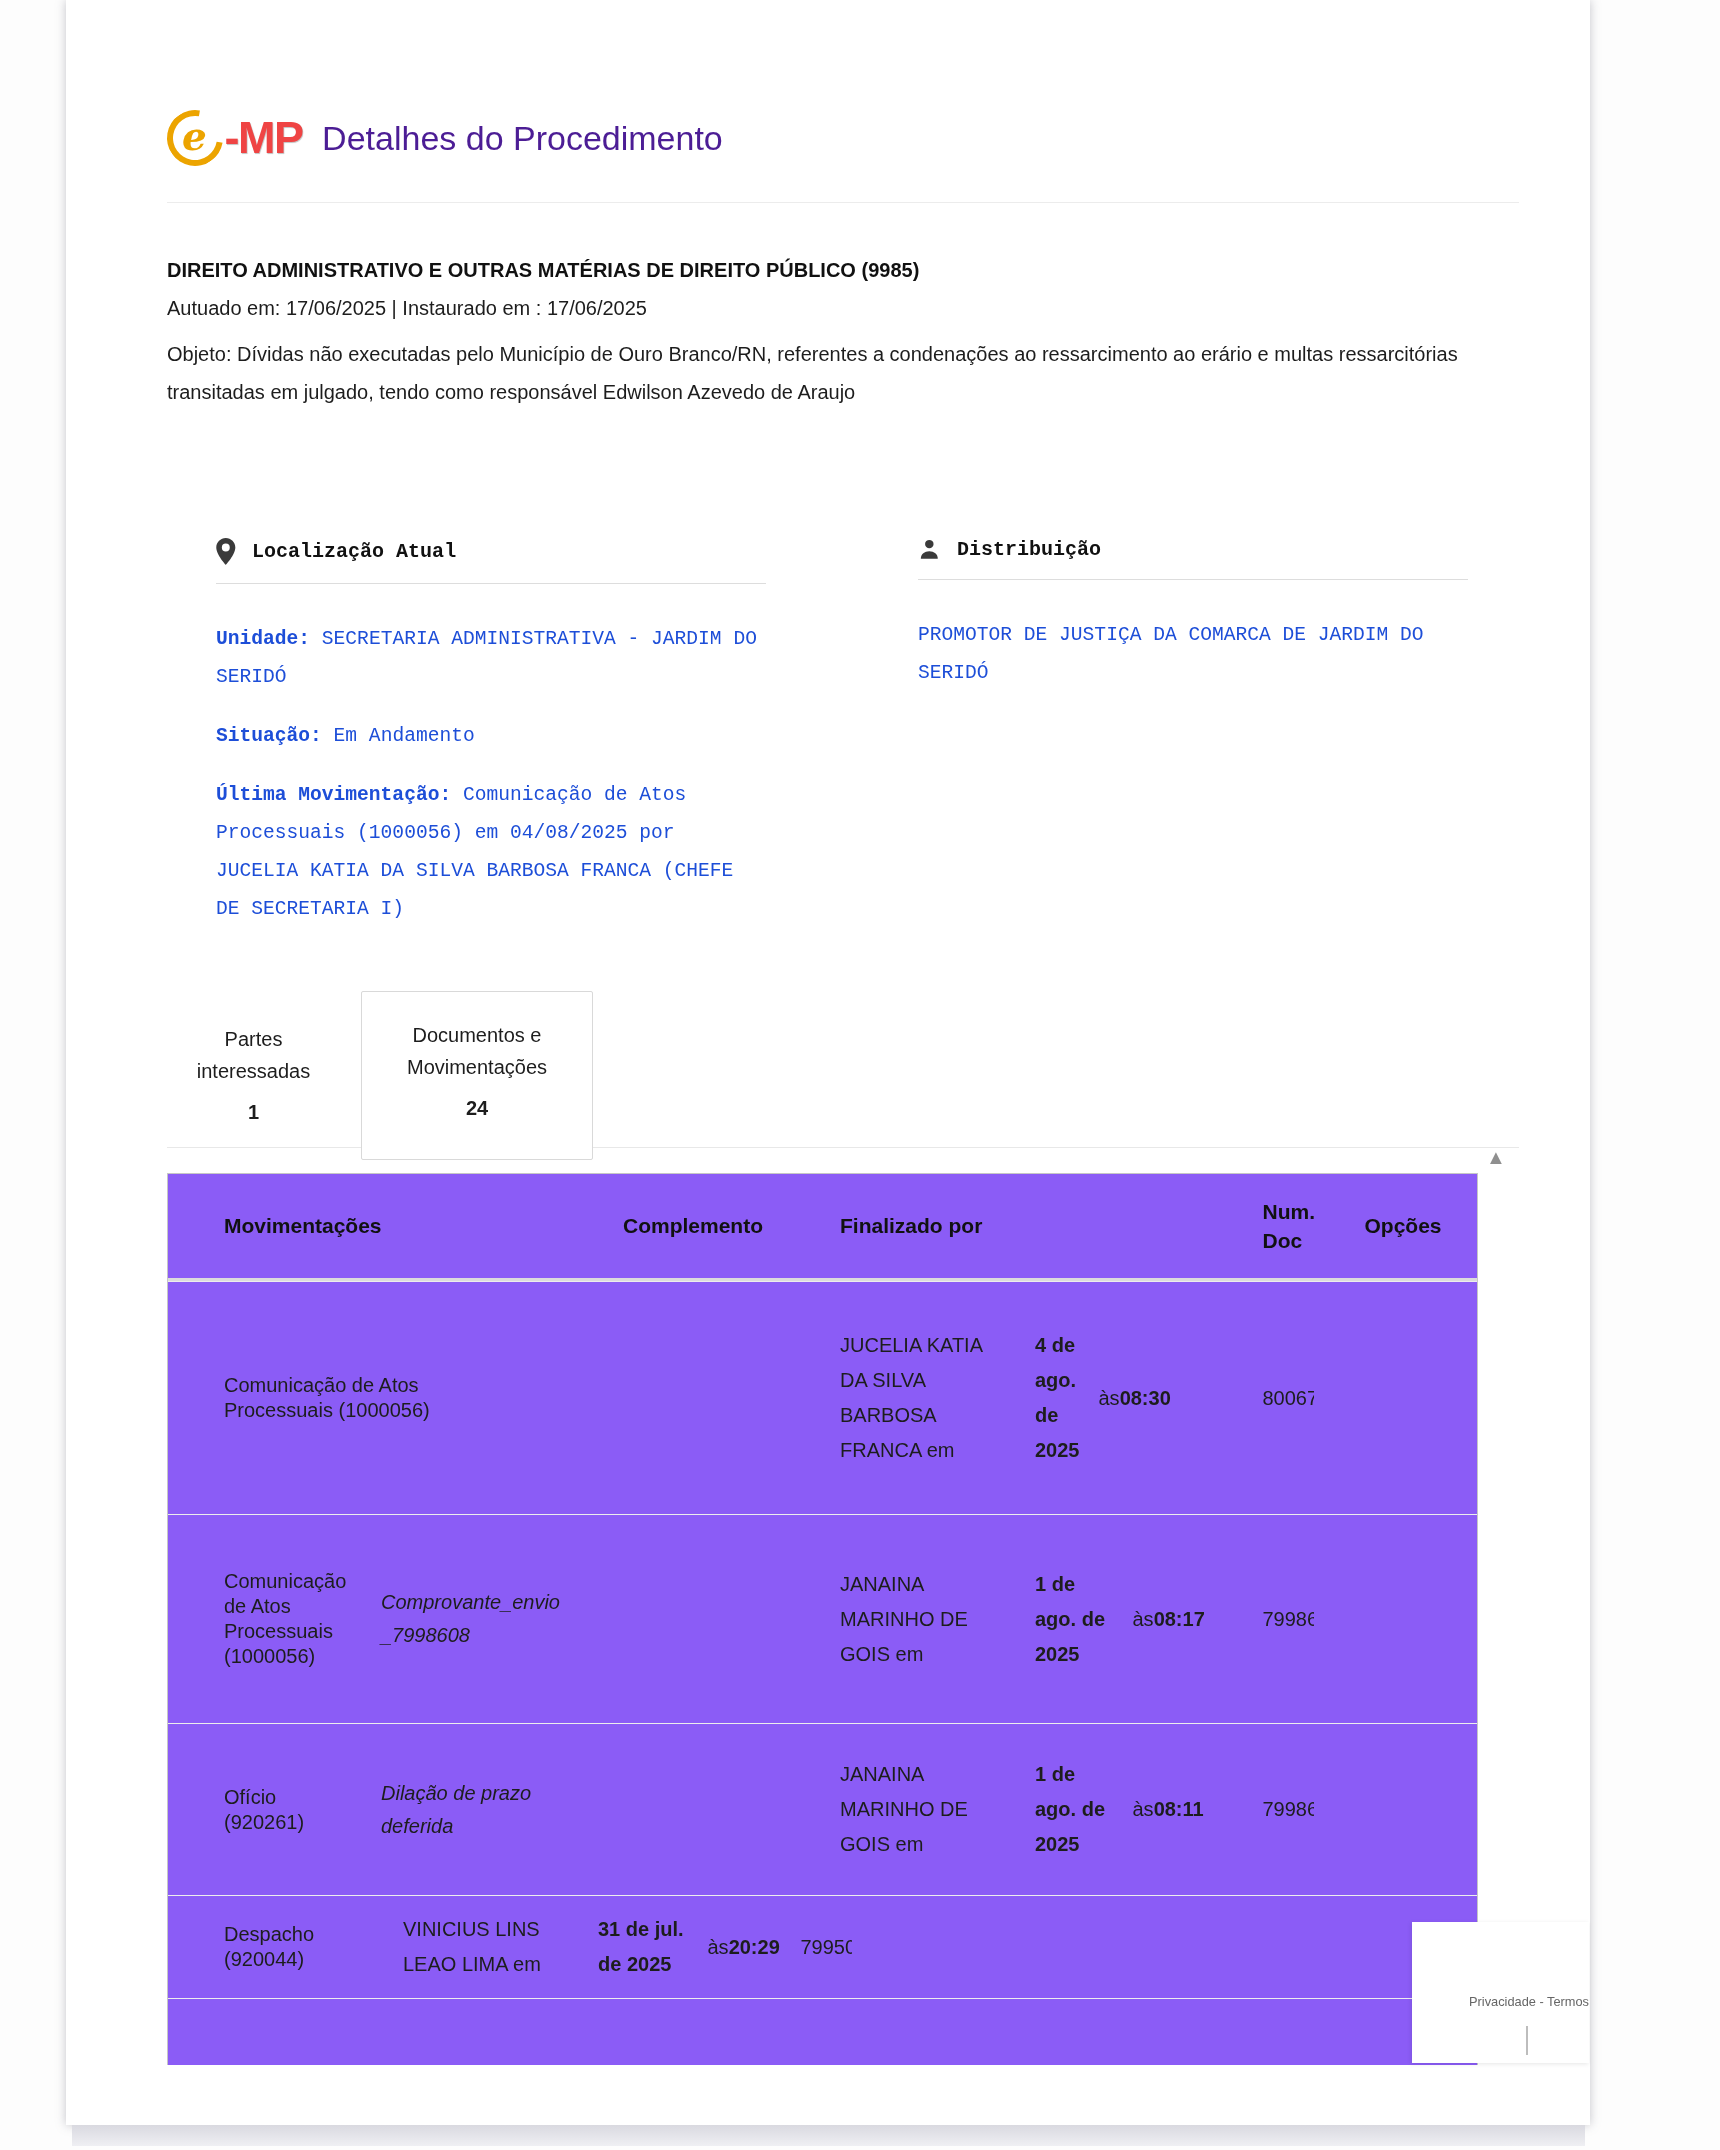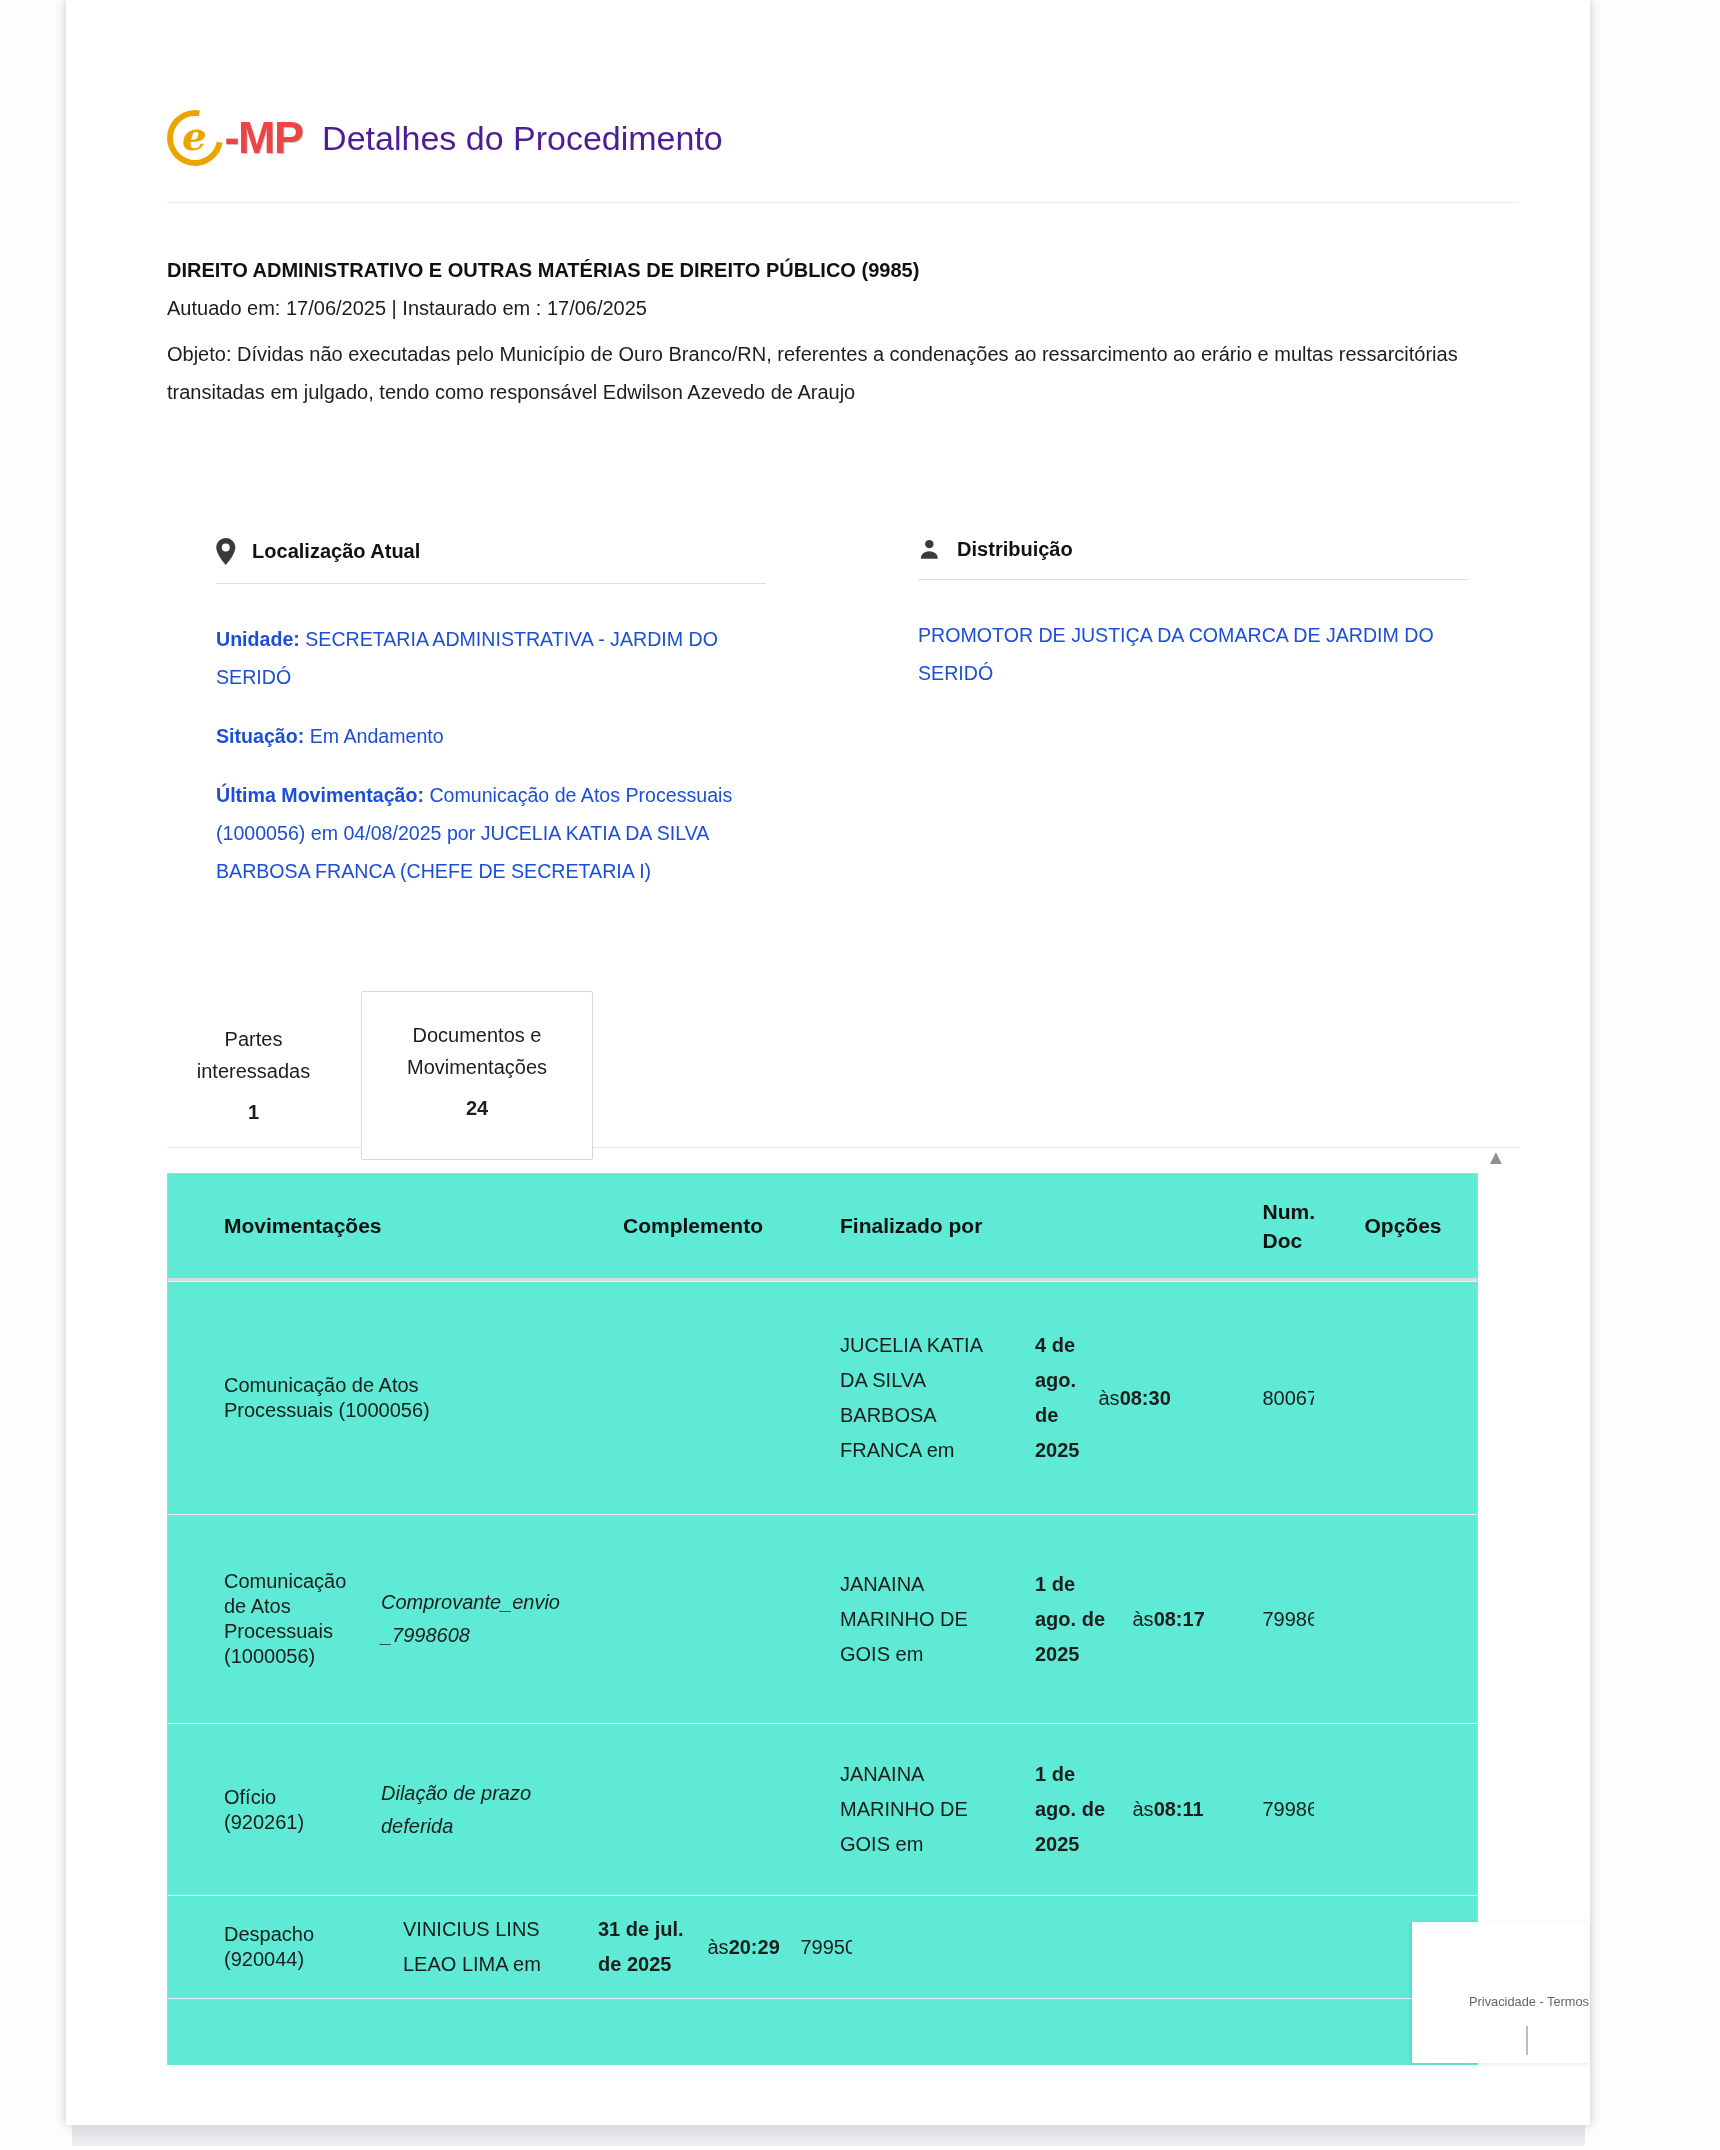--- a/index.html
+++ b/index.html
@@ -22,21 +22,21 @@
   .divider-1{position:absolute;left:101px;top:202px;width:1352px;border-top:1.5px solid #ececec;}
 
   
   .case{position:absolute;left:101px;top:259px;width:1331px;}
   .case-title{font-size:26px;font-weight:700;margin:0 0 19.6px 0;color:#111;}
   .case-subject{font-size:20px;font-weight:700;margin:0 0 15px 0;color:#111;}
   .case-dates{font-size:20px;margin:0 0 15px 0;color:#1d1d1d;}
   .case-object{font-size:20px;line-height:38px;margin:0;color:#1d1d1d;}
 
   
-  .cols{position:absolute;left:150px;top:538px;display:flex;gap:152px;}
+  .cols{position:absolute;left:150px;top:538px;display:flex;gap:152px;font-family:Liberation Mono, monospace;}
   .col{width:550px;}
   .col-head{display:flex;align-items:center;gap:16.5px;padding-bottom:18px;border-bottom:1.5px solid #ddd;}
   .col-head .ttl{font-size:20px;font-weight:700;color:#111;}
   .col-body{margin-top:36px;font-size:19.6px;line-height:38px;color:#1d4ed8;}
   .col-body p{margin:0 0 21px 0;}
   .col-body b{font-weight:700;}
   .icon-svg{display:block;}
 
   
   .tabs{position:absolute;left:101px;top:991px;width:1352px;}
@@ -45,21 +45,21 @@
   .tab{text-align:center;font-size:20px;line-height:32px;color:#1d1d1d;cursor:pointer;}
   .tab .cnt{font-weight:700;margin-top:9px;}
   .tab-inactive{width:173px;padding-top:32px;}
   .tab-active{margin-left:21px;width:188px;padding:27px 21px 35px 21px;border:1.5px solid #d9d9d9;
     border-radius:2px;background:#fff;position:relative;z-index:1;}
 
   
   .scroll-up{position:absolute;left:1420px;top:1146px;font-size:20px;color:#8f8f8f;cursor:pointer;}
 
   
-  .grid{position:absolute;left:101px;top:1173px;width:1311px;height:892px;background:#5eead4;
+  .grid{position:absolute;left:101px;top:1173px;width:1311px;height:892px;background:#8b5cf6;
     border:1.5px solid #c6c6c6;border-bottom:none;box-sizing:border-box;overflow:hidden;}
   .g-head{display:grid;grid-template-columns:399px 217px 462px 102px auto;align-items:center;
     height:104px;border-bottom:3px solid #dcdcdc;font-size:21px;font-weight:700;color:#111;}
   .g-head .c1,.g-head .c2,.g-head .c3{padding-left:56px;}
   .g-head .c4,.g-head .c5{padding-left:16.5px;}
   .g-head .c4{line-height:29px;}
   .g-row{display:grid;align-items:center;border-top:1.5px solid #ededed;font-size:20px;color:#1d1d1d;}
   .g-row:first-of-type{border-top:none;}
   .row-a{grid-template-columns:286px 330px 462px 102px auto;min-height:232px;}
   .row-b{grid-template-columns:179px 437px 462px 102px auto;}

